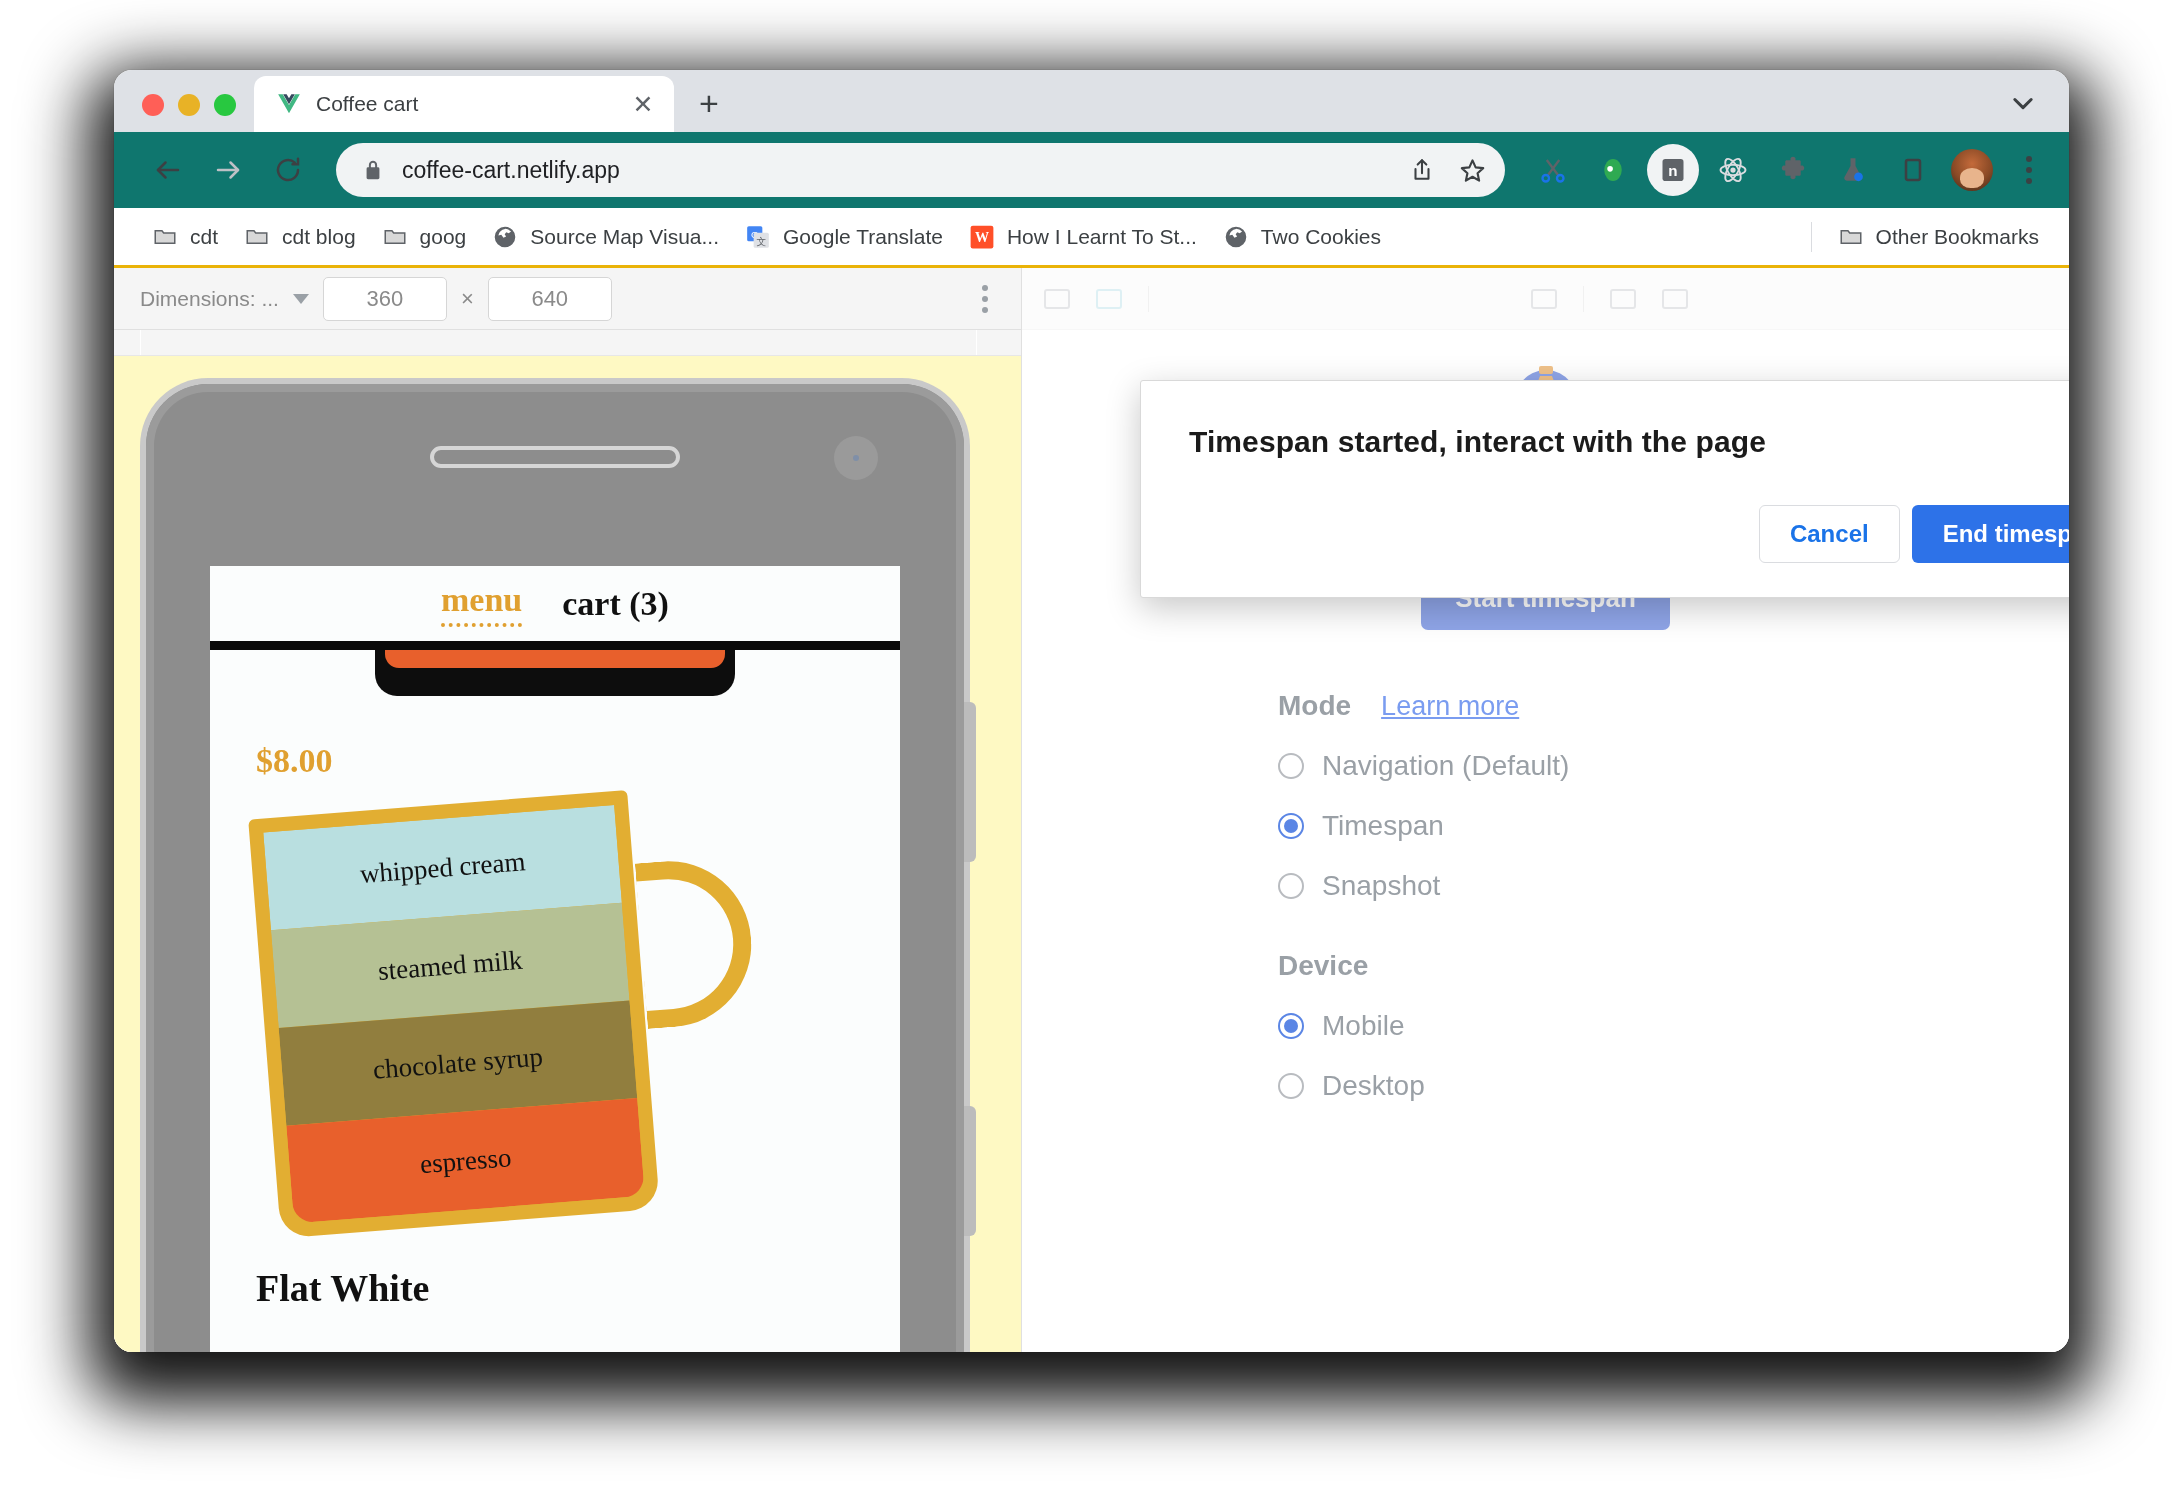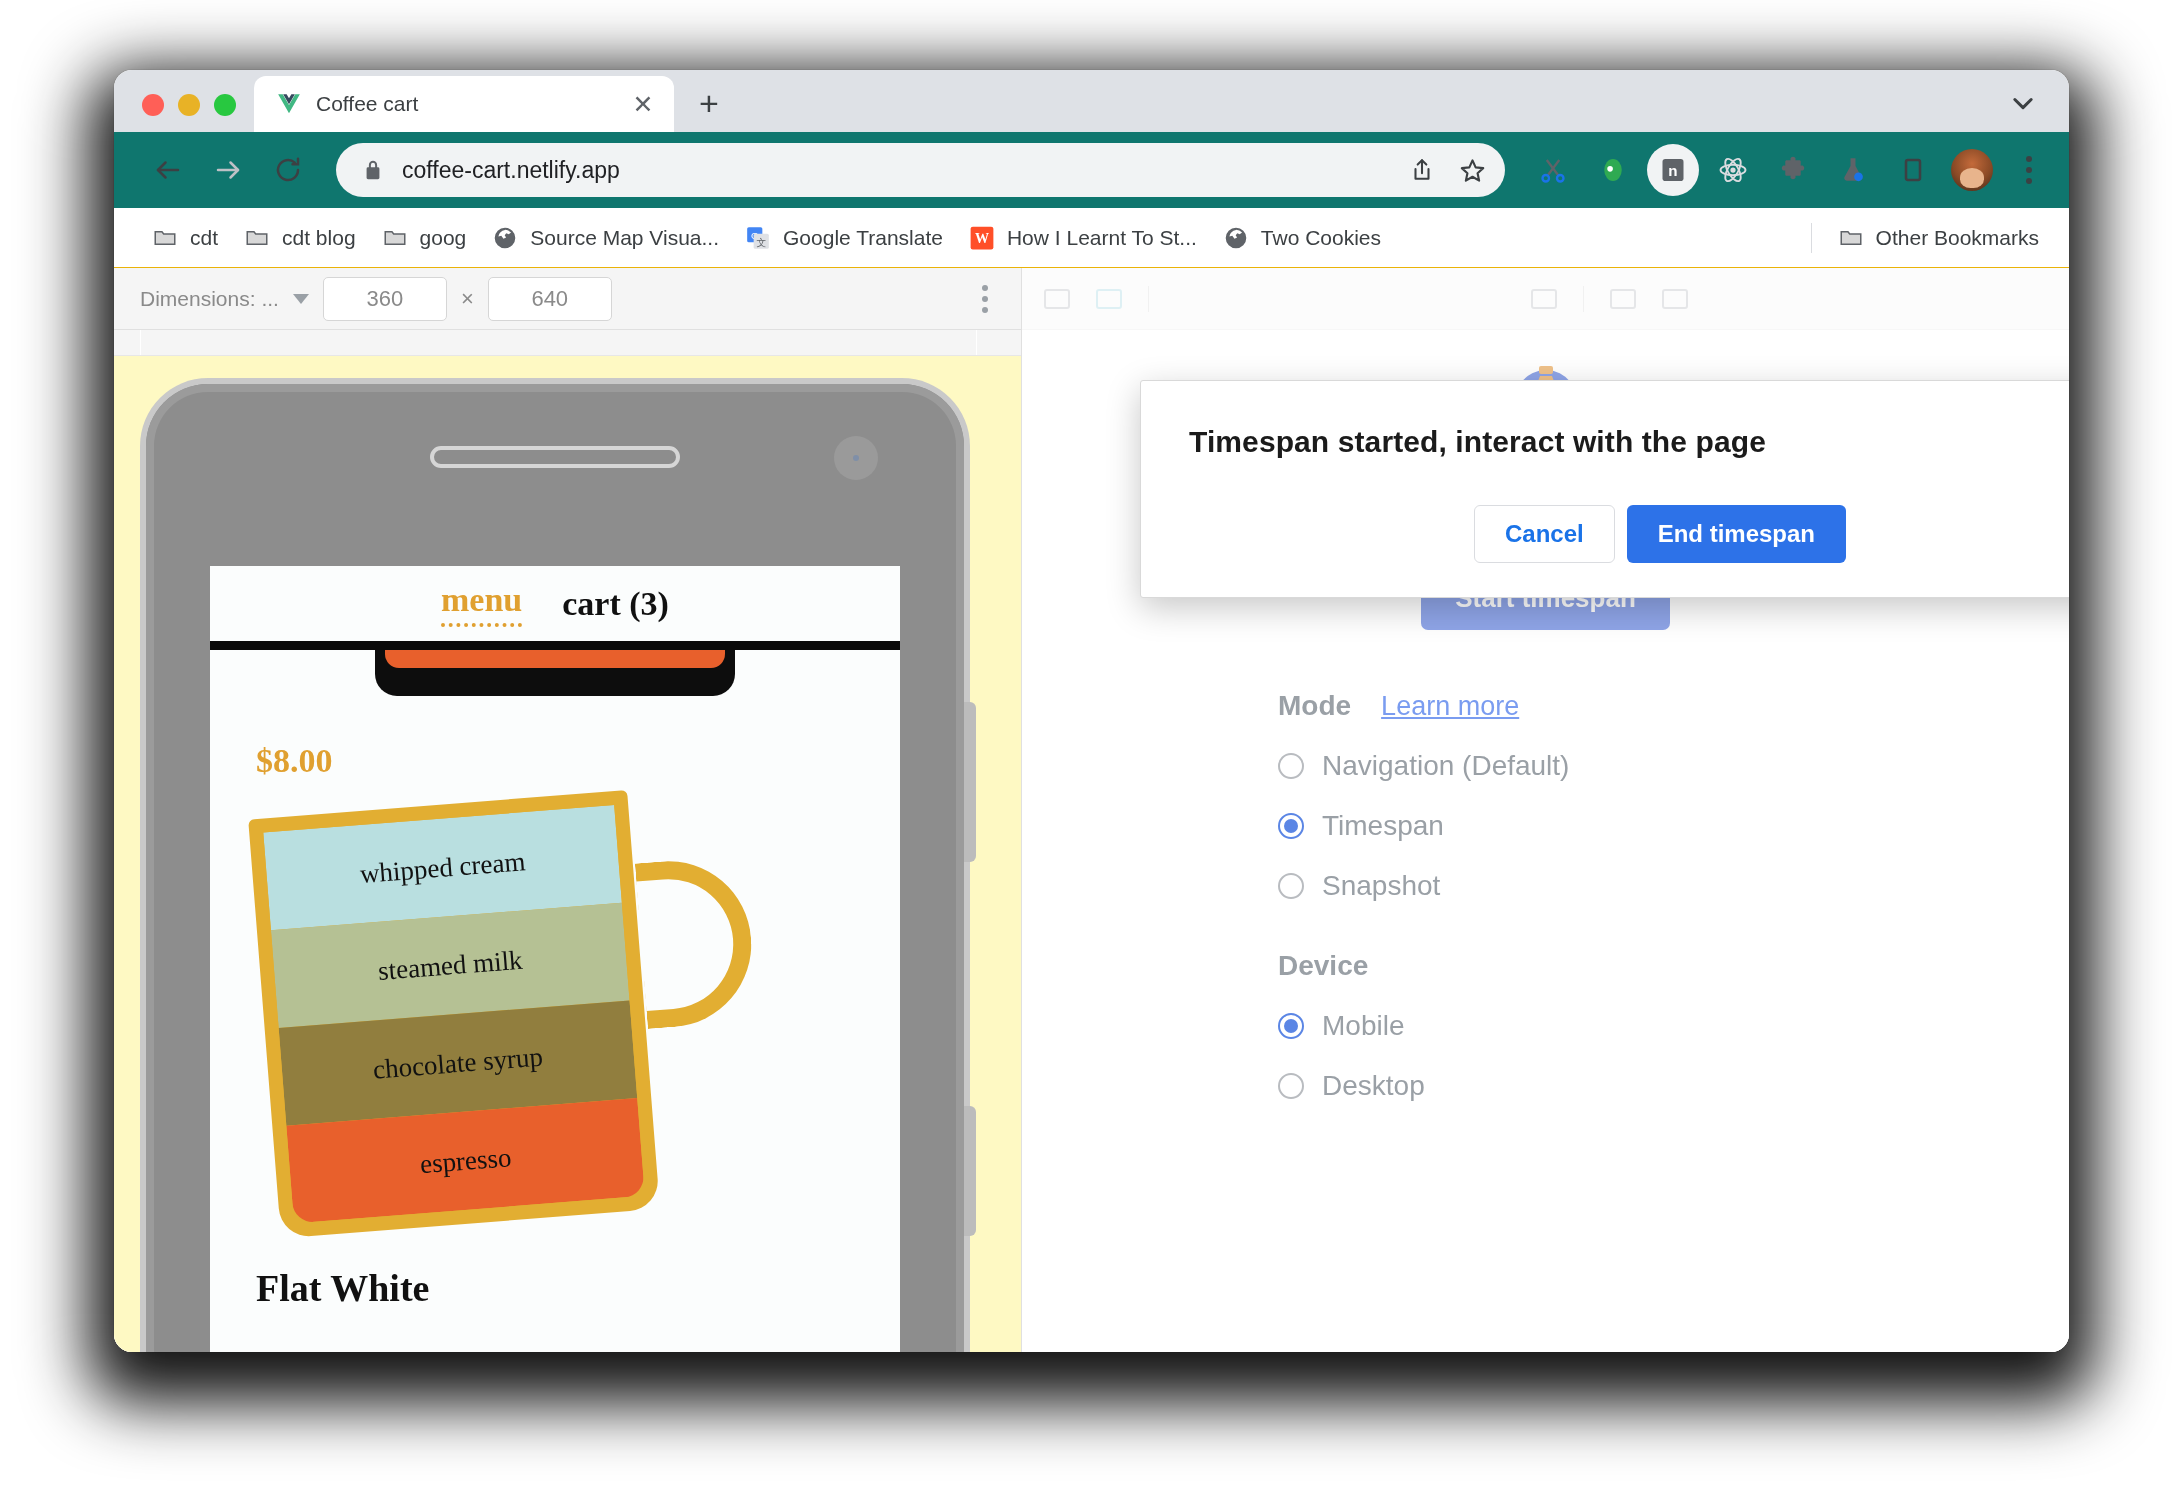--- a/index.html
+++ b/index.html
@@ -139,21 +139,21 @@
     justify-content: center; gap: 5px; margin-left: 4px;
   }
   .kebab i { width: 6px; height: 6px; border-radius: 50%; background: #3c4043; display:block; }
 
   
   .bookmarks {
     height: 60px;
     background: #ffffff;
     display: flex; align-items: center;
     padding: 0 18px 0 26px;
-    border-bottom: 1px solid #eab308;
+    border-bottom: 3px solid #eab308;
     gap: 2px;
   }
   .bm {
     display: flex; align-items: center; gap: 12px;
     padding: 6px 12px; border-radius: 6px;
     font-size: 21px; color: #3c4043;
     white-space: nowrap;
   }
   .bm .bmicon { width: 26px; height: 26px; flex: 0 0 26px; display:block; }
   .bm-spacer { flex: 1 1 auto; }
@@ -435,21 +435,21 @@
     box-shadow: 0 10px 34px rgba(0,0,0,0.22);
     padding: 44px 48px 34px 48px;
     z-index: 50;
   }
   .dialog h2 {
     font-size: 30px; font-weight: 700; color: #1b1b1b;
     letter-spacing: .1px;
   }
   .dialog .btnrow {
     margin-top: 46px;
-    display: flex; justify-content: center; gap: 12px;
+    display: flex; justify-content: flex-end; gap: 12px;
   }
   .btn {
     font-size: 24px; font-weight: 700;
     border-radius: 6px; padding: 14px 30px;
     border: 1px solid transparent;
     white-space: nowrap;
   }
   .btn.secondary { background: #ffffff; color: #1a73e8; border-color: #dadce0; }
   .btn.primary { background: #2d72e8; color: #ffffff; }
 </style>

